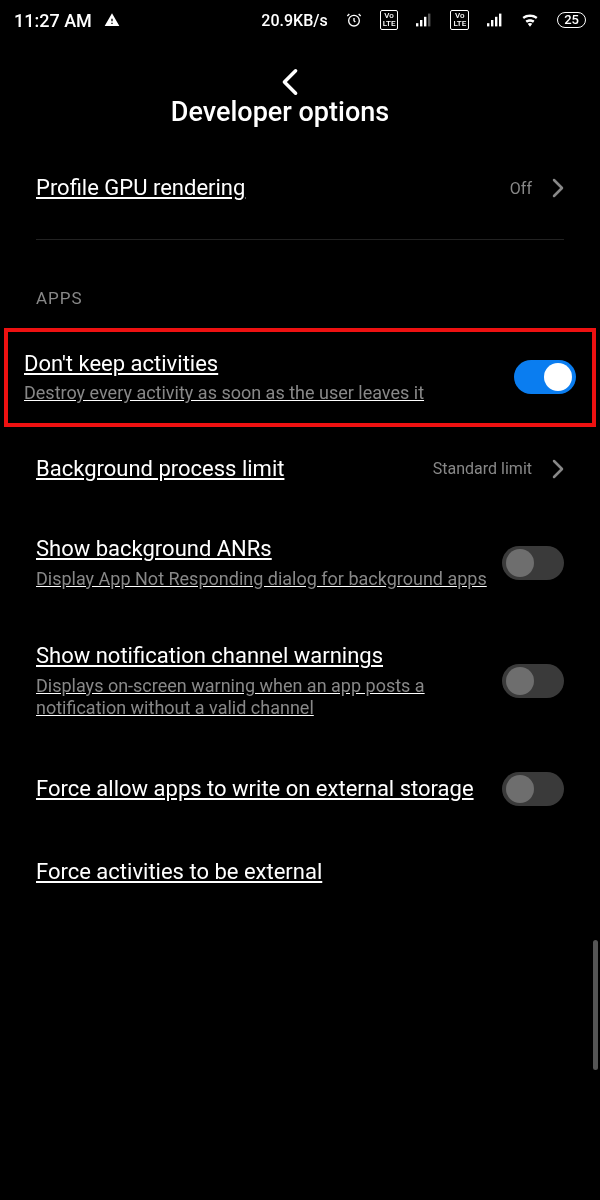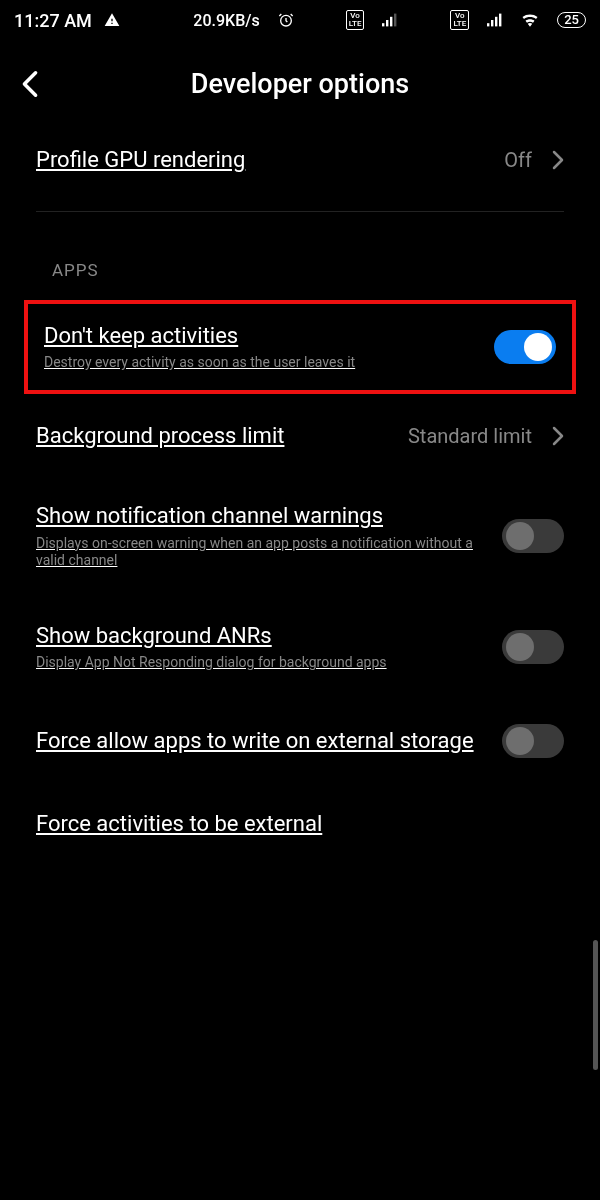--- a/index.html
+++ b/index.html
@@ -33,26 +33,26 @@
     height: 16px;
     display: flex; align-items: center;
   }
   .volte-box {
     border: 1px solid #fff;
     border-radius: 2px;
     font-size: 8px;
     line-height: 8px;
     padding: 1px 2px;
     text-align: center;
-    margin-left: 34px;
   }
   .header {
     display: flex;
     align-items: center;
     padding: 28px 20px 20px 20px;
+    flex-direction: column;
   }
   .back-btn {
     width: 40px;
     display: flex;
     align-items: center;
     justify-content: flex-start;
   }
   .header-title {
     flex: 1;
     text-align: center;
@@ -67,41 +67,41 @@
     padding: 26px 36px;
     gap: 14px;
   }
   .setting-text { flex: 1; text-decoration: underline; }
   .setting-title {
     font-size: 22px;
     color: #fff;
     line-height: 1.3;
   }
   .setting-sub {
-    font-size: 14px;
+    font-size: 18px;
     color: #888;
     margin-top: 4px;
     line-height: 1.25;
   }
-  .value-text { color: #888; font-size: 20px; margin-right: 6px; }
+  .value-text { color: #888; font-size: 16px; margin-right: 6px; }
   .chevron { color: #888; }
   .divider {
     height: 1px;
     background: #222;
     margin: 10px 36px 0 36px;
   }
   .section-header {
     color: #888;
     font-size: 17px;
     letter-spacing: 1px;
-    padding: 48px 36px 18px 52px;
+    padding: 48px 36px 18px 36px;
   }
   .highlight-box {
     border: 4px solid #e11;
-    margin: 2px 24px;
+    margin: 2px 4px;
     padding: 0;
   }
   .highlight-box .setting-row { padding: 18px 16px 18px 16px; }
   
   .toggle {
     width: 62px;
     height: 34px;
     border-radius: 17px;
     position: relative;
     flex-shrink: 0;
@@ -208,47 +208,47 @@
     </div>
     <span class="value-text">Standard limit</span>
     <svg class="chevron" width="12" height="20" viewBox="0 0 12 20" fill="none" stroke="#888" stroke-width="2.5" stroke-linecap="round" stroke-linejoin="round">
         <polyline points="2,2 10,10 2,18"></polyline>
       </svg>
   </div>
 
 
   <div class="setting-row">
     <div class="setting-text">
+      <div class="setting-title">Show background ANRs</div>
+      <div class="setting-sub">Display App Not Responding dialog for background apps</div>
+    </div>
+    <div class="toggle off">
+        <div class="knob"></div>
+      </div>
+  </div>
+
+  <div class="setting-row">
+    <div class="setting-text">
       <div class="setting-title">Show notification channel warnings</div>
       <div class="setting-sub">Displays on-screen warning when an app posts a notification without a valid channel</div>
     </div>
     <div class="toggle off">
         <div class="knob"></div>
       </div>
   </div>
 
   <div class="setting-row">
     <div class="setting-text">
-      <div class="setting-title">Show background ANRs</div>
-      <div class="setting-sub">Display App Not Responding dialog for background apps</div>
+      <div class="setting-title">Force allow apps to write on external storage</div>
     </div>
     <div class="toggle off">
         <div class="knob"></div>
       </div>
   </div>
 
-  <div class="setting-row">
-    <div class="setting-text">
-      <div class="setting-title">Force allow apps to write on external storage</div>
-    </div>
-    <div class="toggle off">
-        <div class="knob"></div>
-      </div>
-  </div>
-
   <div class="setting-row" style="padding-bottom:0">
     <div class="setting-text">
       <div class="setting-title">Force activities to be external</div>
     </div>
   </div>
 
 </div>
 
 <div class="scroll-indicator"></div>
 

